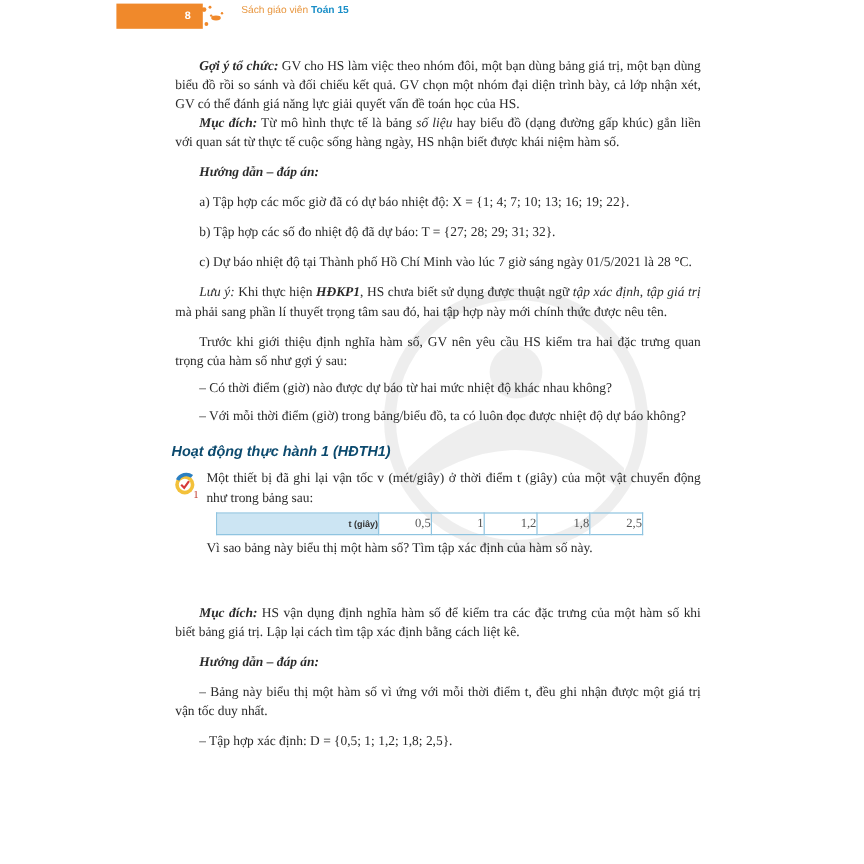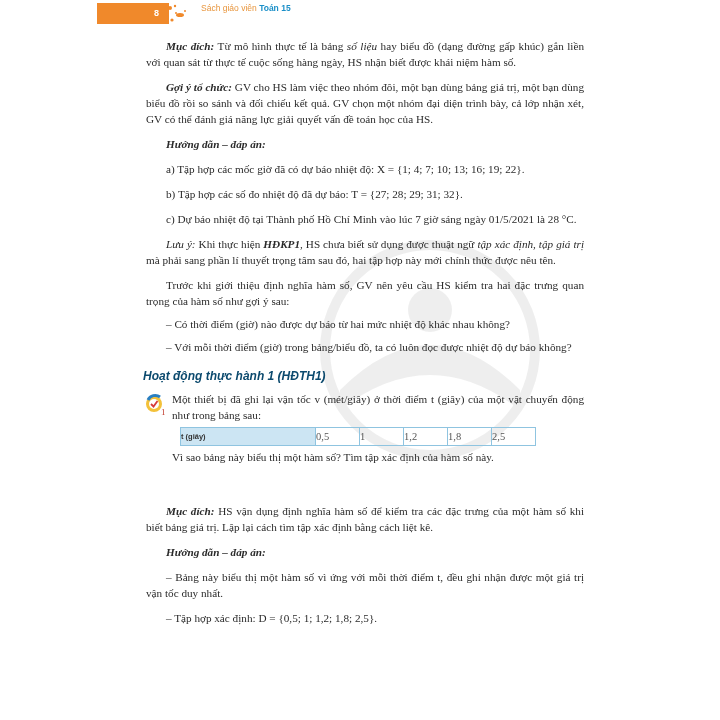--- a/index.html
+++ b/index.html
@@ -42,21 +42,21 @@
     font: italic bold 12px "Liberation Sans", sans-serif; color: #0c4a6e;
     margin-top: 14px; margin-left: -3px;
   }
   .activity { position: relative; margin-top: 8px; padding-left: 26px; }
   .act-icon { position: absolute; left: -2px; top: 1px; width: 24px; height: 24px; }
   table.vt {
     border-collapse: collapse; margin-top: 4px; margin-left: 8px;
     font-size: 10.5px;
   }
   table.vt td {
-    border: 1px solid #8fc4e0; height: 17px; padding: 0; text-align: left;
+    border: 1px solid #8fc4e0; height: 17px; padding: 0; text-align: right;
     color: #555;
     margin-left: 25px;
   }
   table.vt td.hd {
     width: 134px; background: #cce5f3; color: #333;
     font: bold 7.5px "Liberation Sans", sans-serif;
   }
   table.vt td.v { width: 43px; }
 </style>
 </head>
@@ -76,22 +76,22 @@
   <div class="book-title"><span>Sách giáo viên </span><b>Toán 15</b></div>
 </div>
 
 <svg class="watermark" viewBox="0 0 260 240">
   <circle cx="130" cy="110" r="105" fill="none" stroke="#333" stroke-width="10"></circle>
   <path d="M40 150 Q130 60 220 150 L220 170 Q130 100 40 170 Z" fill="#333"></path>
   <circle cx="130" cy="70" r="22" fill="#333"></circle>
 </svg>
 
 <div class="content">
+  <p class="indent gap2"><span class="lbl">Gợi ý tổ chức:</span><span> GV cho HS làm việc theo nhóm đôi, một bạn dùng bảng giá trị, một bạn dùng biểu đồ rồi so sánh và đối chiếu kết quả. GV chọn một nhóm đại diện trình bày, cả lớp nhận xét, GV có thể đánh giá năng lực giải quyết vấn đề toán học của HS.</span></p>
   <p class="indent"><span class="lbl">Mục đích:</span><span> Từ mô hình thực tế là bảng </span><span class="ital">số liệu</span><span> hay biểu đồ (dạng đường gấp khúc) gắn liền với quan sát từ thực tế cuộc sống hàng ngày, HS nhận biết được khái niệm hàm số.</span></p>
-  <p class="indent gap2"><span class="lbl">Gợi ý tổ chức:</span><span> GV cho HS làm việc theo nhóm đôi, một bạn dùng bảng giá trị, một bạn dùng biểu đồ rồi so sánh và đối chiếu kết quả. GV chọn một nhóm đại diện trình bày, cả lớp nhận xét, GV có thể đánh giá năng lực giải quyết vấn đề toán học của HS.</span></p>
   <p class="indent gap2 bi">Hướng dẫn – đáp án:</p>
   <p class="indent gap2">a) Tập hợp các mốc giờ đã có dự báo nhiệt độ: X = {1; 4; 7; 10; 13; 16; 19; 22}.</p>
   <p class="indent gap2">b) Tập hợp các số đo nhiệt độ đã dự báo: T = {27; 28; 29; 31; 32}.</p>
   <p class="indent gap2">c) Dự báo nhiệt độ tại Thành phố Hồ Chí Minh vào lúc 7 giờ sáng ngày 01/5/2021 là 28 °C.</p>
   <p class="indent gap2"><span class="ital">Lưu ý:</span><span> Khi thực hiện </span><span class="bi">HĐKP1</span><span>, HS chưa biết sử dụng được thuật ngữ </span><span class="ital">tập xác định, tập giá trị</span><span> mà phải sang phần lí thuyết trọng tâm sau đó, hai tập hợp này mới chính thức được nêu tên.</span></p>
   <p class="indent gap2">Trước khi giới thiệu định nghĩa hàm số, GV nên yêu cầu HS kiểm tra hai đặc trưng quan trọng của hàm số như gợi ý sau:</p>
   <p class="dash gap">– Có thời điểm (giờ) nào được dự báo từ hai mức nhiệt độ khác nhau không?</p>
   <p class="dash gap">– Với mỗi thời điểm (giờ) trong bảng/biểu đồ, ta có luôn đọc được nhiệt độ dự báo không?</p>
 
   <div class="section-title">Hoạt động thực hành 1 (HĐTH1)</div>

